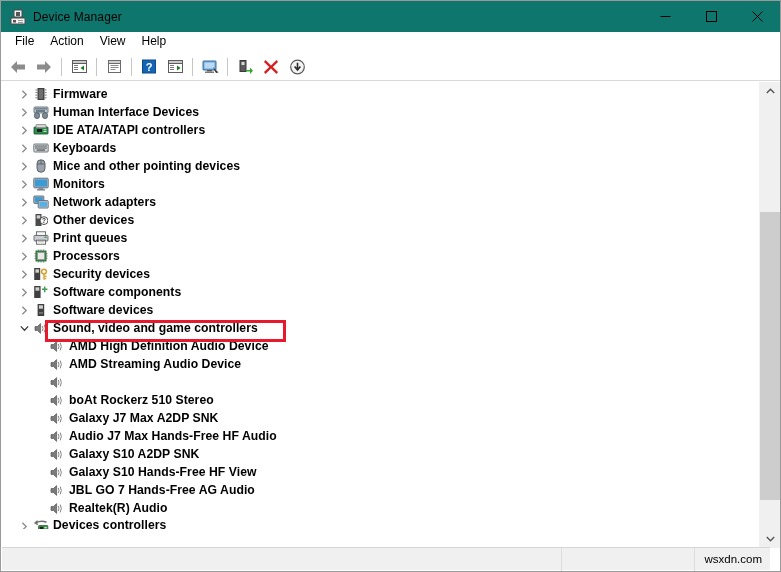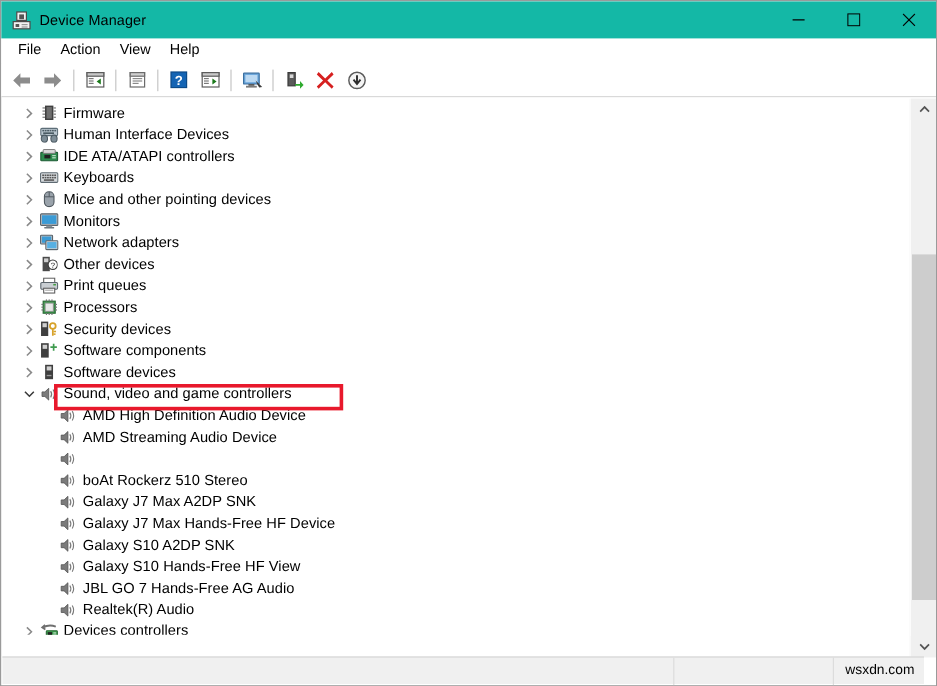--- a/index.html
+++ b/index.html
@@ -19,21 +19,21 @@
     border: 1px solid #9a9a9a;
     box-sizing: border-box;
     overflow: hidden;
   }
 
   
   .titlebar {
     height: 31px;
     display: flex;
     align-items: center;
-    background: #14b8a6;
+    background: #0f766e;
     position: relative;
     box-sizing: border-box;
   }
   .title-icon {
     width: 16px;
     height: 16px;
     margin-left: 9px;
     margin-right: 7px;
     flex: 0 0 auto;
     position: relative;
@@ -125,20 +125,21 @@
   .tree {
     position: relative;
     padding-top: 3px;
   }
   .row {
     height: 18px;
     display: flex;
     align-items: center;
     position: relative;
     white-space: nowrap;
+    font-weight: bold;
   }
   .chev {
     width: 16px;
     height: 18px;
     display: flex;
     align-items: center;
     justify-content: center;
     flex: 0 0 auto;
   }
   .row.lvl1 .chev { margin-left: 14px; }
@@ -685,21 +686,21 @@
           </div>
           <div class="row lvl2">
             <span class="indent"></span>
             <span class="ico">
               <svg width="13" height="13" viewBox="0 0 13 13">
                 <path d="M1 4.6 L3.4 4.6 L6.6 1.6 L6.6 11.4 L3.4 8.4 L1 8.4 Z" fill="#7b7b7b" stroke="#565656" stroke-width="0.7"></path>
                 <path d="M8.2 3.9 Q9.9 6.5 8.2 9.1" fill="none" stroke="#7b7b7b" stroke-width="0.95"></path>
                 <path d="M10.2 2.6 Q12.5 6.5 10.2 10.4" fill="none" stroke="#7b7b7b" stroke-width="0.95"></path>
               </svg>
             </span>
-            <span class="label">Galaxy J7 Max Hands-Free HF Device</span>
+            <span class="label">Audio J7 Max Hands-Free HF Audio</span>
           </div>
           <div class="row lvl2">
             <span class="indent"></span>
             <span class="ico">
               <svg width="13" height="13" viewBox="0 0 13 13">
                 <path d="M1 4.6 L3.4 4.6 L6.6 1.6 L6.6 11.4 L3.4 8.4 L1 8.4 Z" fill="#7b7b7b" stroke="#565656" stroke-width="0.7"></path>
                 <path d="M8.2 3.9 Q9.9 6.5 8.2 9.1" fill="none" stroke="#7b7b7b" stroke-width="0.95"></path>
                 <path d="M10.2 2.6 Q12.5 6.5 10.2 10.4" fill="none" stroke="#7b7b7b" stroke-width="0.95"></path>
               </svg>
             </span>

